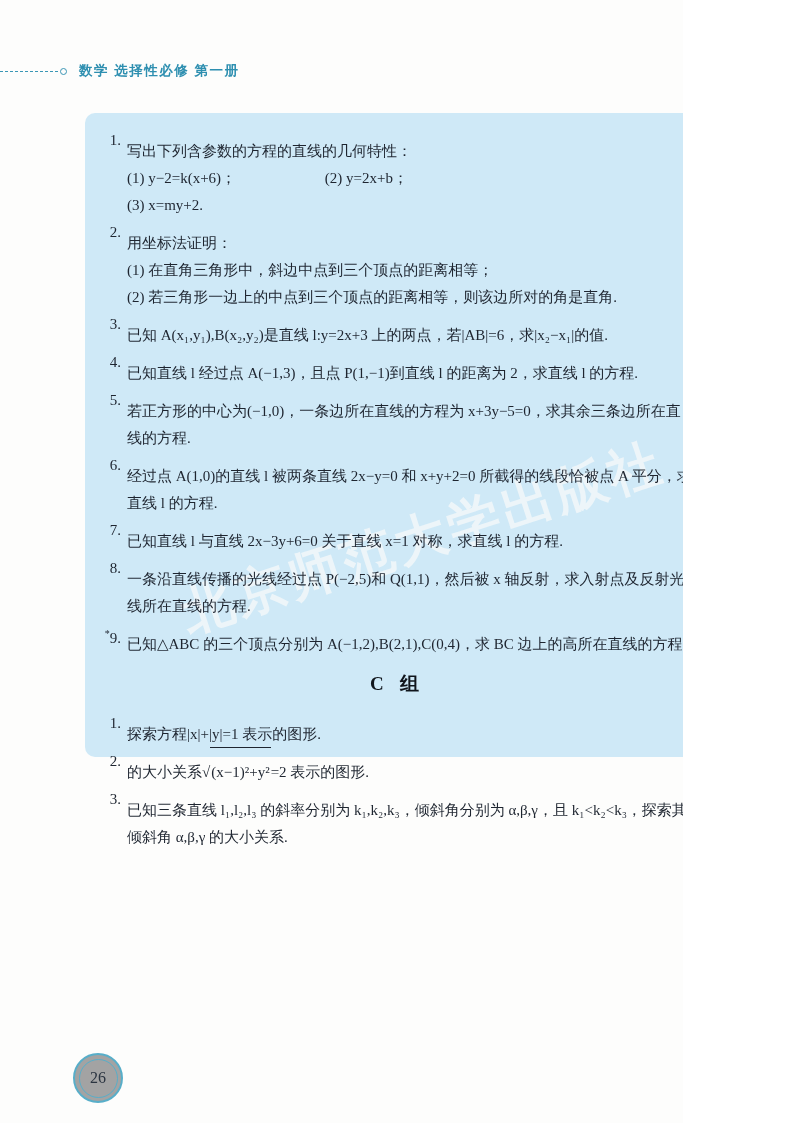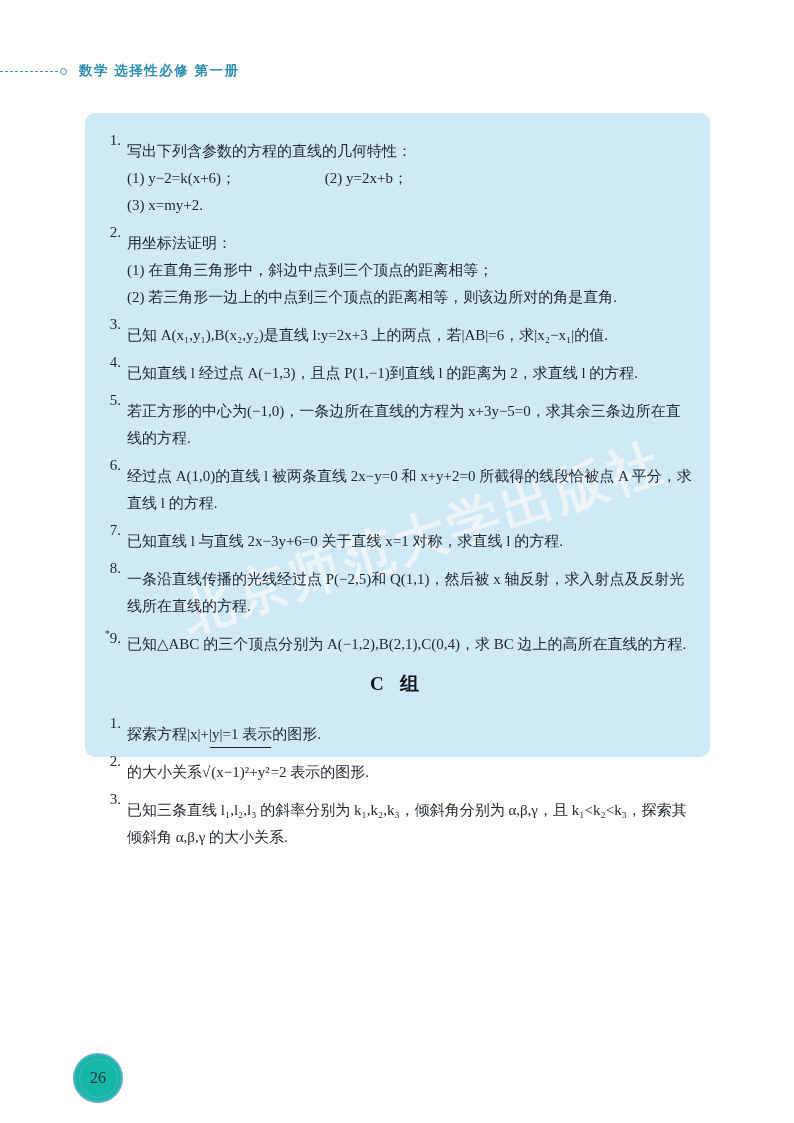--- a/index.html
+++ b/index.html
@@ -1,17 +1,17 @@
 <!DOCTYPE html>
 <html><head>
 <meta charset="utf-8">
 <style>
   html,body{margin:0;padding:0;}
   body{background:#ffffff;}
-  .page{position:relative;width:794px;height:1123px;background:#fdfdfc;overflow:hidden;
+  .page{position:relative;width:683px;height:1123px;background:#fdfdfc;overflow:hidden;
         font-family:"Liberation Serif","DejaVu Serif",serif;}
 
   
   .hdr{position:absolute;top:62px;left:0;display:flex;align-items:center;height:18px;}
   .hdr-rule{width:58px;border-top:1px dashed #3a96b5;height:0;}
   .hdr-dot{width:5px;height:5px;border:1px solid #3a96b5;border-radius:50%;margin-left:2px;background:transparent;}
   .hdr-title{margin-left:12px;font-family:"Liberation Sans","DejaVu Sans",sans-serif;
              font-weight:bold;font-size:13.5px;color:#2e8fb0;letter-spacing:1.5px;}
 
   
@@ -31,21 +31,21 @@
   .pnum{flex:0 0 26px;text-align:right;padding-right:6px;white-space:nowrap;}
   .pnum sup{font-size:10px;}
   .ptext{flex:1;margin-top:11px;}
   .subline{line-height:27px;padding-left:32px;}
   .sub2col .c1{display:inline-block;min-width:194px;}
   .radicand{border-top:1px solid #1e2530;padding:16px 1px;}
 
   
   .page-badge{position:absolute;left:73px;top:1053px;width:46px;height:46px;
               border:2px solid #58aec9;border-radius:50%;
-              display:flex;align-items:center;justify-content:center;background:#14b8a6;}
+              display:flex;align-items:center;justify-content:center;background:#a3a3a3;}
   .page-badge .inner{width:37px;height:37px;border:1px solid #58aec9;border-radius:50%;
               display:flex;align-items:center;justify-content:center;
               font-size:16px;color:#2b3440;}
 </style>
 </head>
 <body>
 
 <div class="page">
 
   <div class="hdr">

